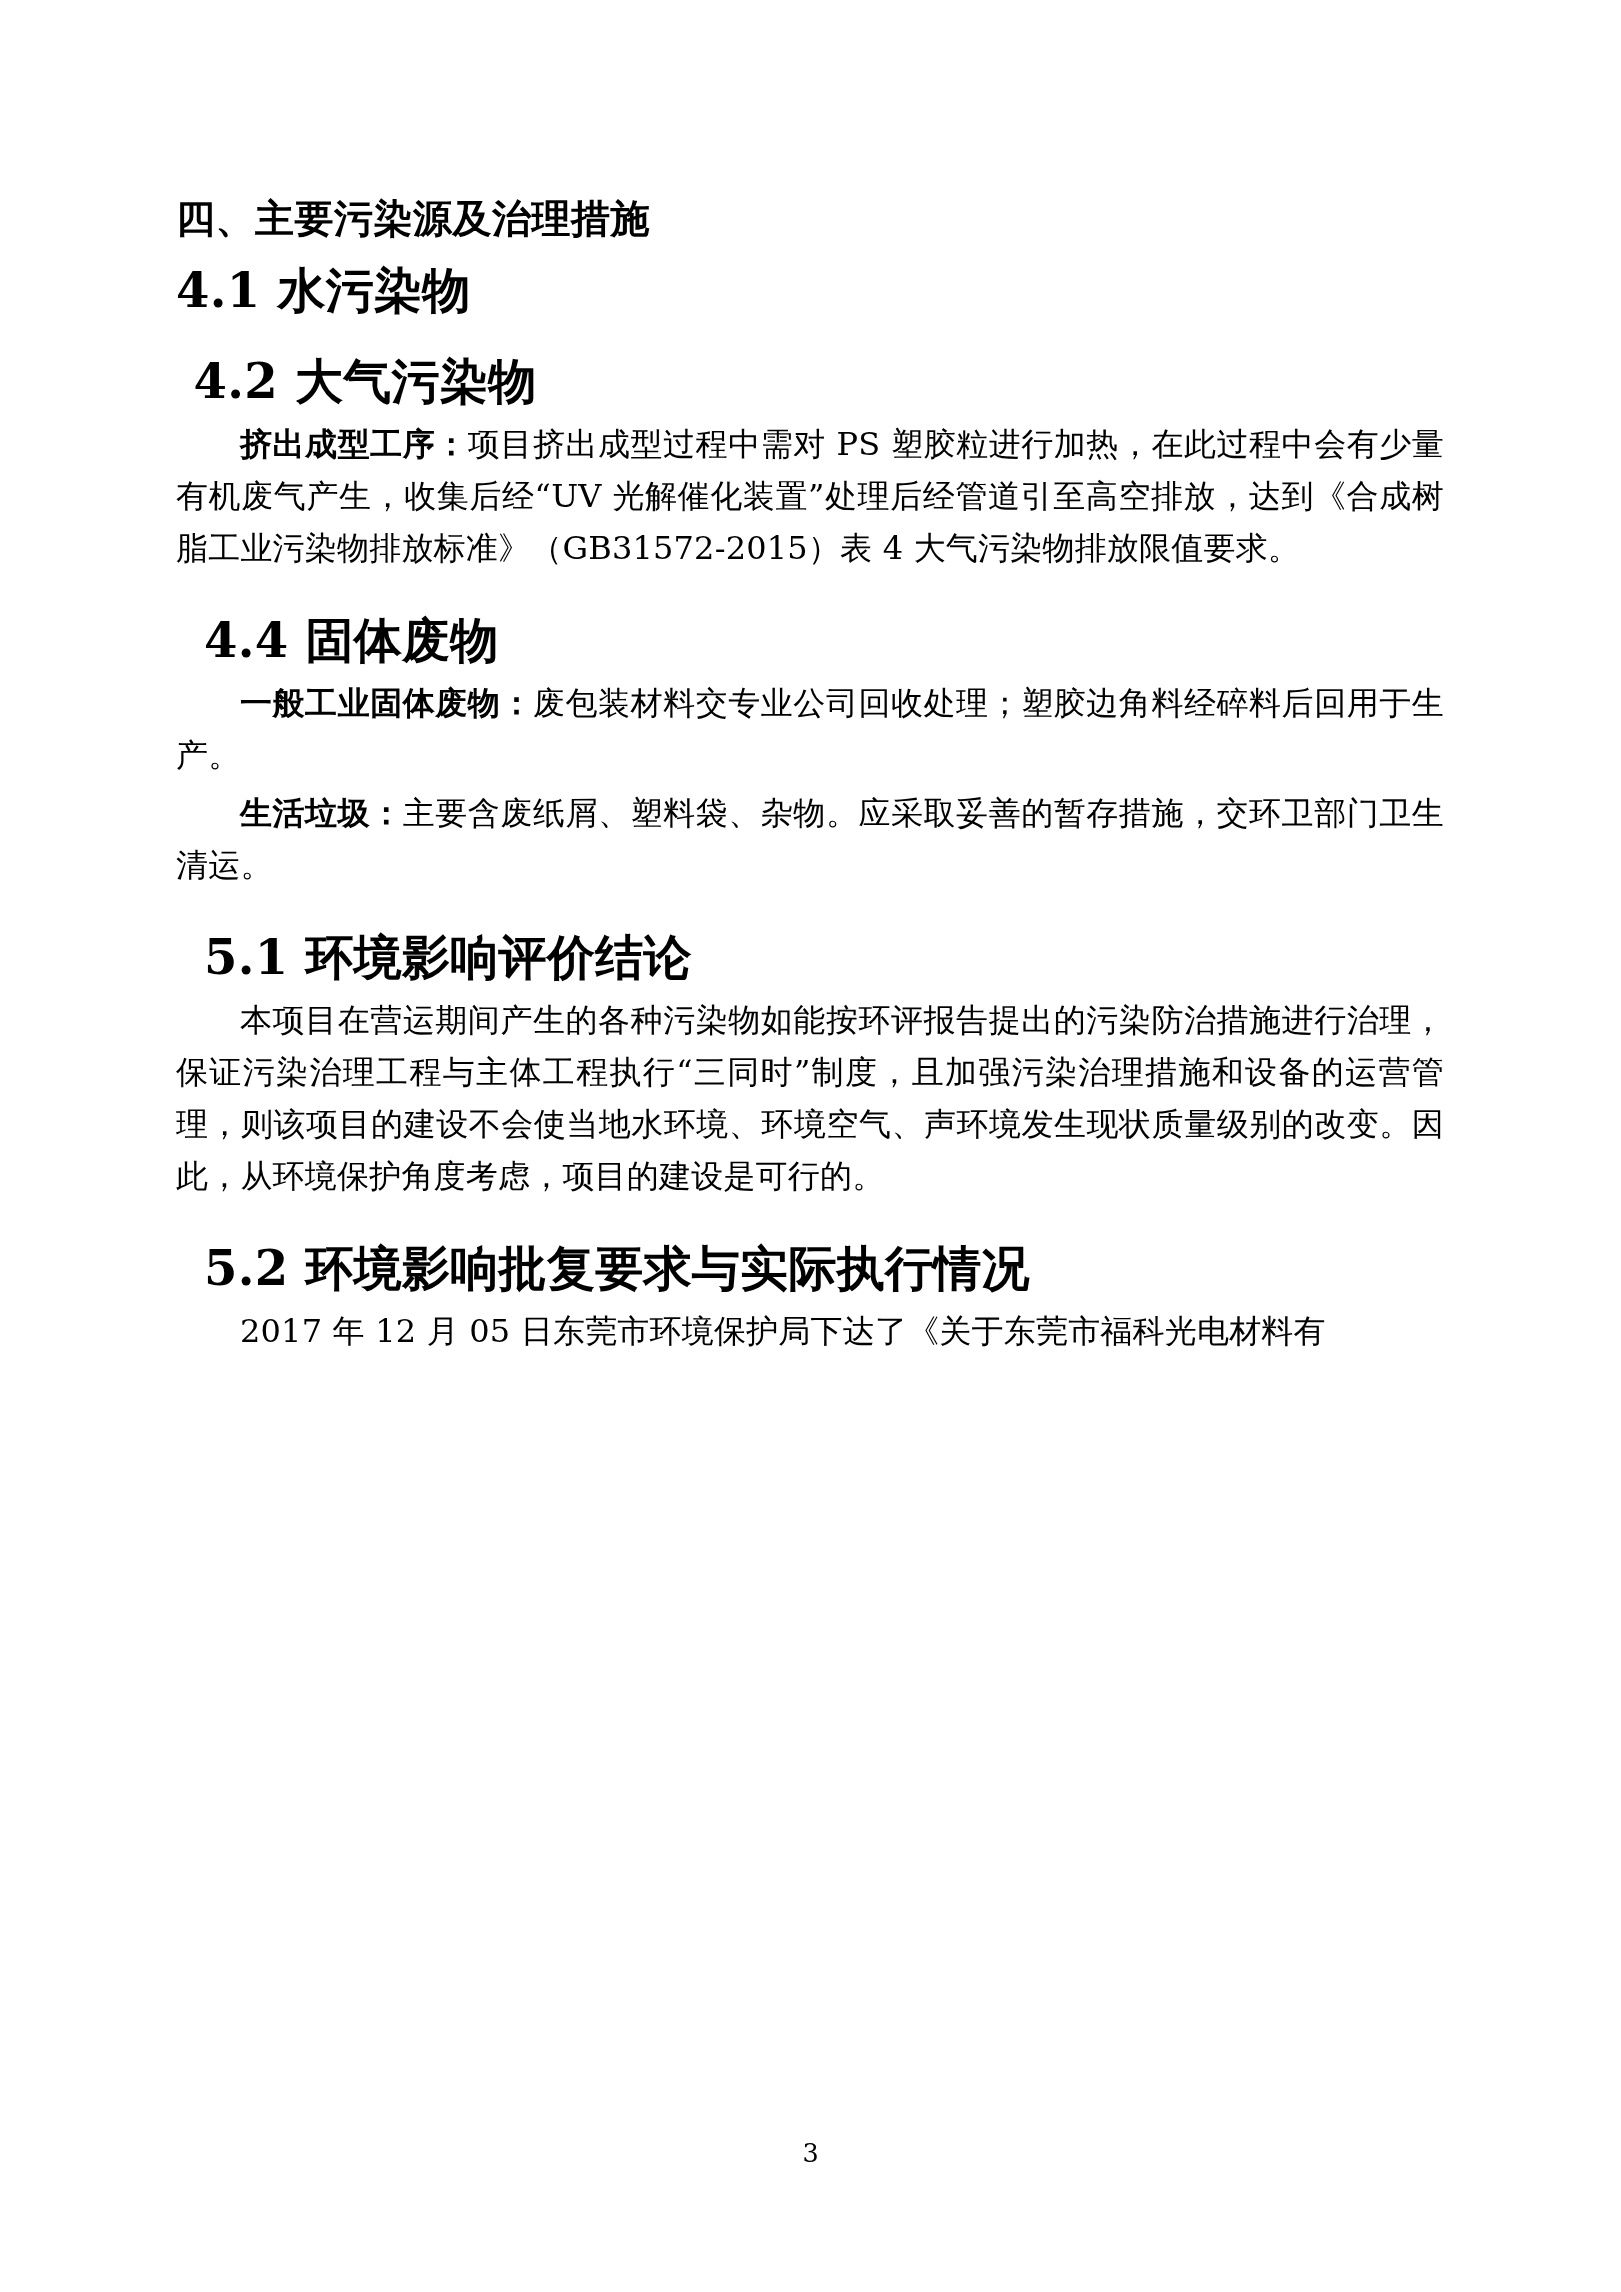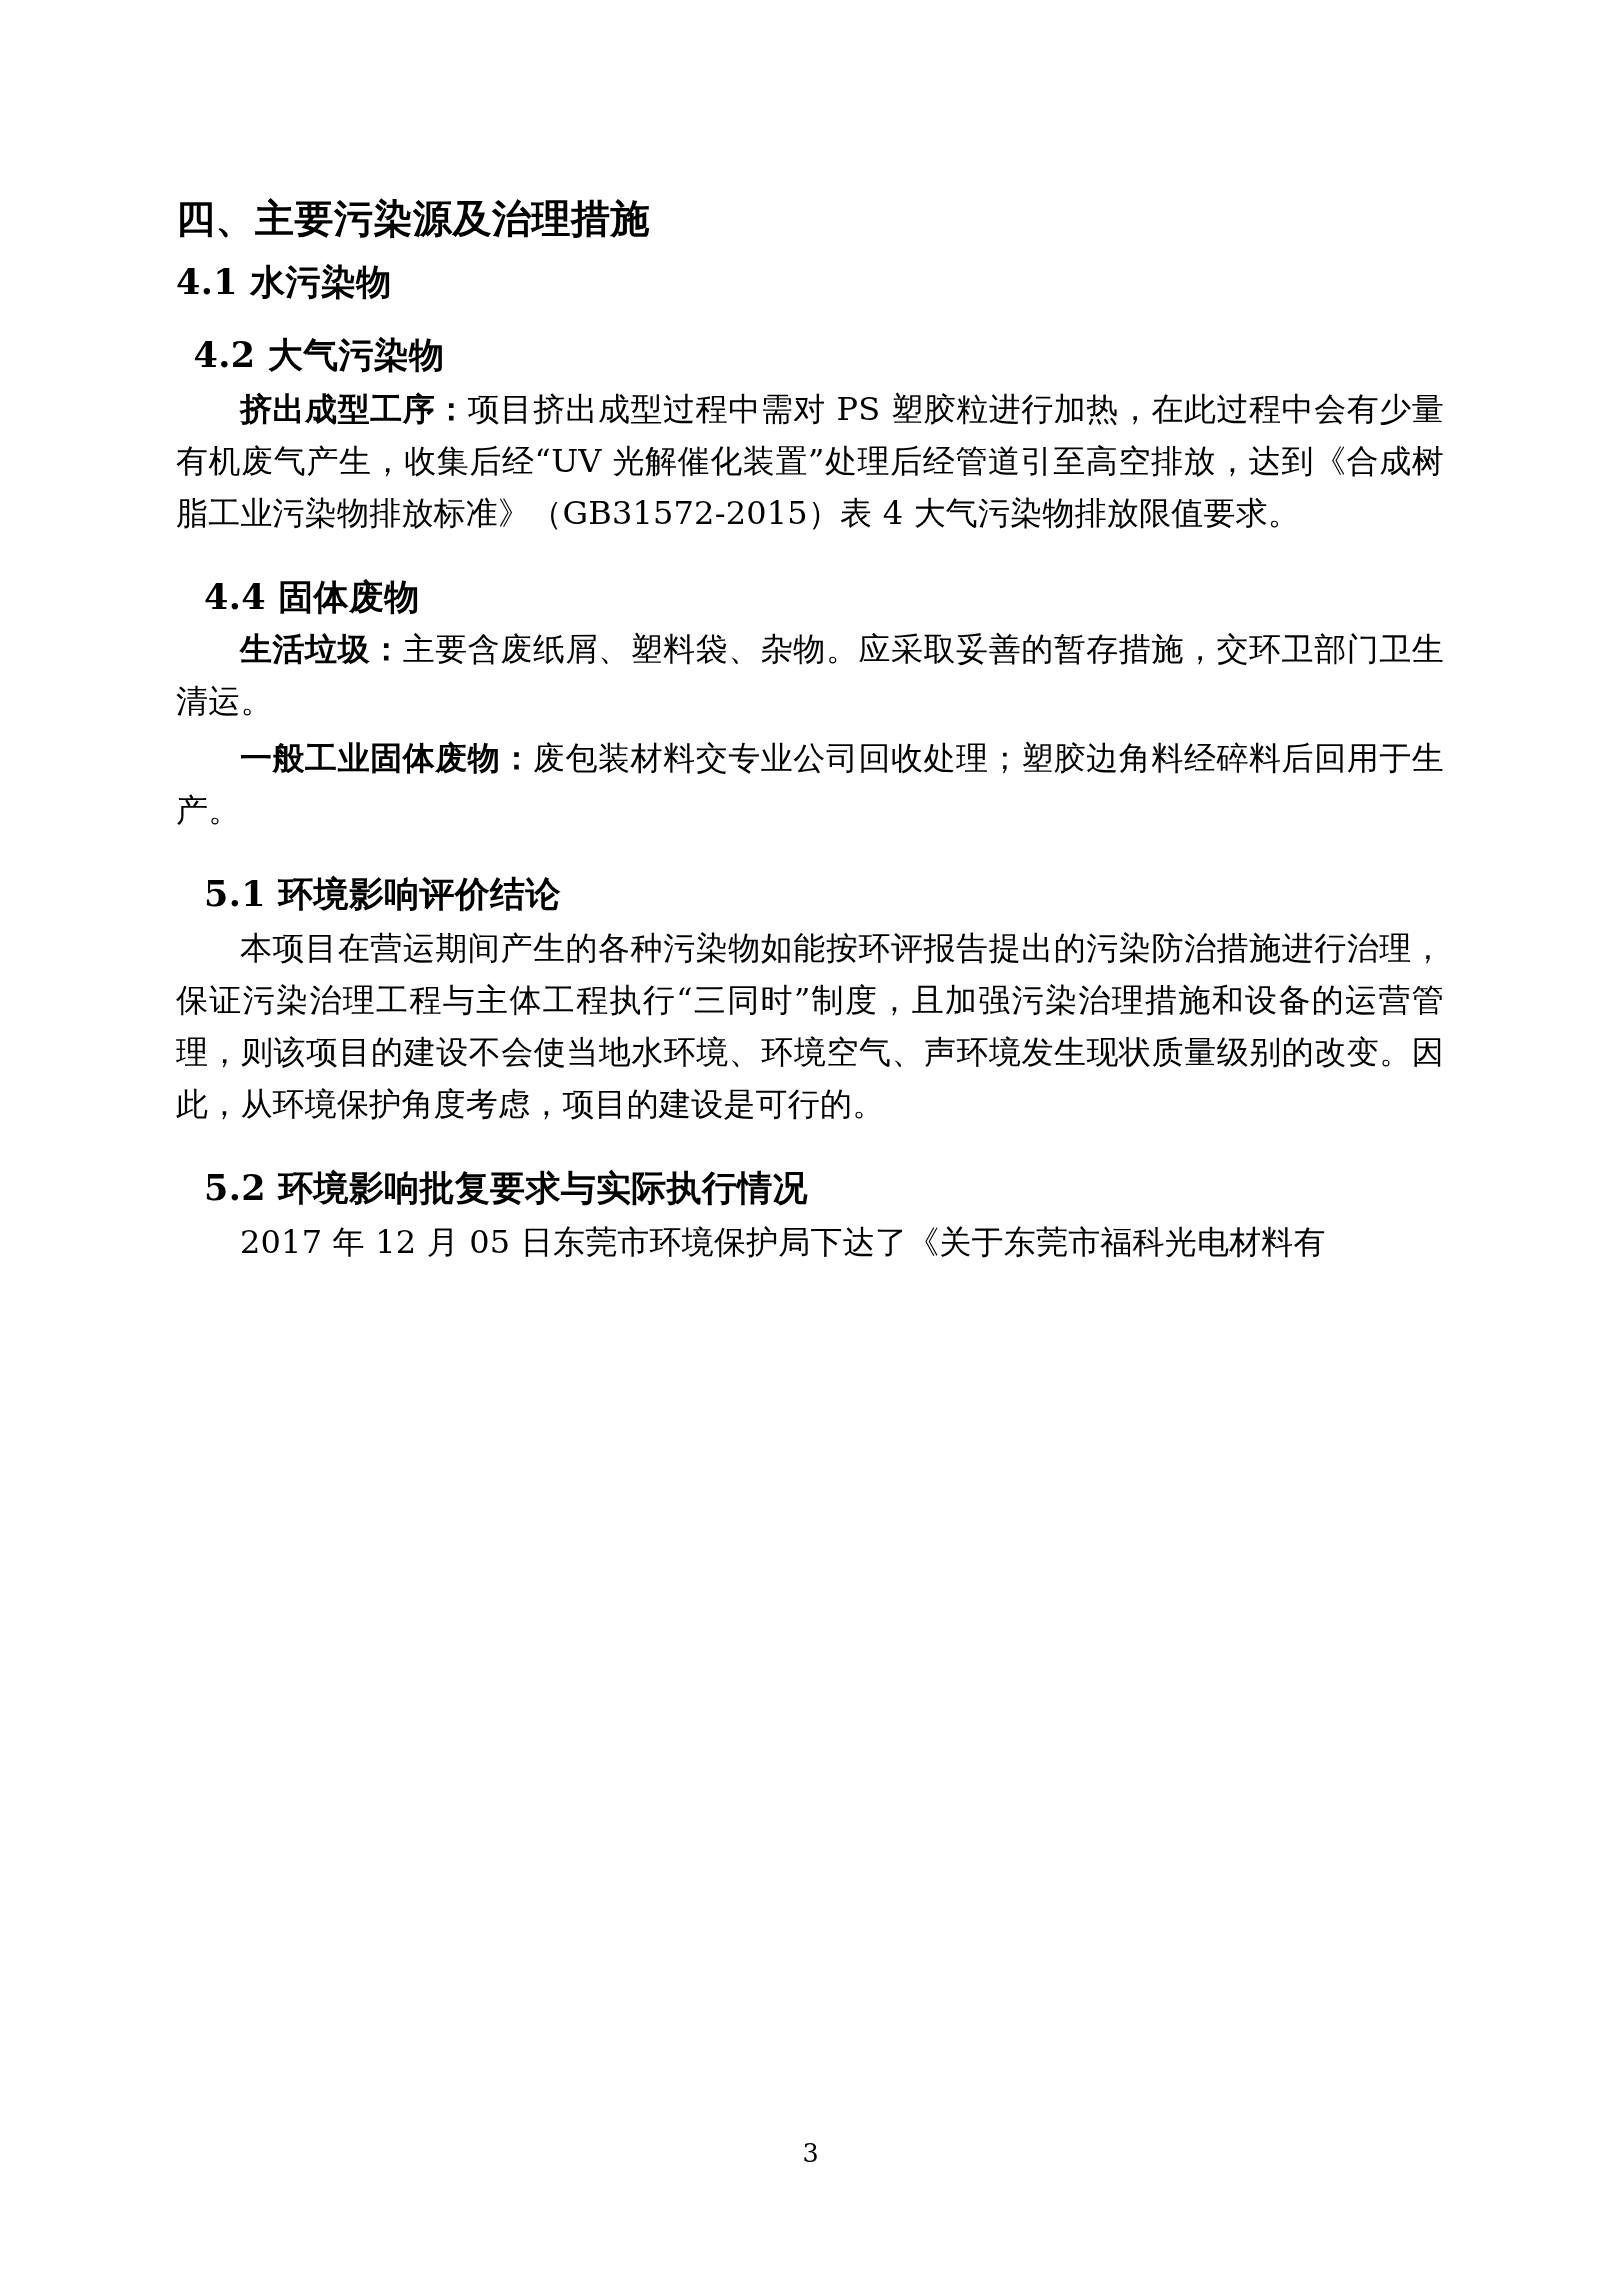--- a/index.html
+++ b/index.html
@@ -31,21 +31,21 @@
     font-weight: bold;
     line-height: 1.35;
     margin: 43px 0 9.8px 0;
     letter-spacing: 0.5px;
   }
   h1.sec-h1.first { margin-top: 45px; }
   h1.sec-h1.big-gap { margin-top: 94px; margin-bottom: 33px; }
 
   h2.sec-h2 {
     font-family: "DejaVu Serif", "Liberation Serif", serif;
-    font-size: 35px;
+    font-size: 48px;
     font-weight: bold;
     line-height: 1.35;
     margin: 13.7px 0 3.9px 0;
     letter-spacing: 0.3px;
   }
   h2.sec-h2.indent-1 { text-indent: 17.6px; margin-top: 25.5px; }
   h2.sec-h2.gap-top { margin-top: 33px; margin-left: 28px; }
 
   
   p.body {
@@ -84,26 +84,26 @@
 
     <h2 class="sec-h2 indent-1">4.2 大气污染物</h2>
 
     <p class="body">
       <b>挤出成型工序：</b><span>项目挤出成型过程中需对 PS 塑胶粒进行加热，在此过程中会有少量有机废气产生，收集后经“UV 光解催化装置”处理后经管道引至高空排放，达到《合成树脂工业污染物排放标准》（GB31572-2015）表 4 大气污染物排放限值要求。</span>
     </p>
 
 
     <h2 class="sec-h2 gap-top">4.4 固体废物</h2>
 
+    <p class="body">
+      <b>一般工业固体废物：</b><span>废包装材料交专业公司回收处理；塑胶边角料经碎料后回用于生产。</span>
+    </p>
+
     <p class="body tight">
       <b>生活垃圾：</b><span>主要含废纸屑、塑料袋、杂物。应采取妥善的暂存措施，交环卫部门卫生清运。</span>
-    </p>
-
-    <p class="body">
-      <b>一般工业固体废物：</b><span>废包装材料交专业公司回收处理；塑胶边角料经碎料后回用于生产。</span>
     </p>
 
 
     <h2 class="sec-h2 gap-top">5.1 环境影响评价结论</h2>
 
     <p class="body">本项目在营运期间产生的各种污染物如能按环评报告提出的污染防治措施进行治理，保证污染治理工程与主体工程执行“三同时”制度，且加强污染治理措施和设备的运营管理，则该项目的建设不会使当地水环境、环境空气、声环境发生现状质量级别的改变。因此，从环境保护角度考虑，项目的建设是可行的。</p>
 
     <h2 class="sec-h2 gap-top">5.2 环境影响批复要求与实际执行情况</h2>
 
     <p class="body">2017 年 12 月 05 日东莞市环境保护局下达了《关于东莞市福科光电材料有</p>

